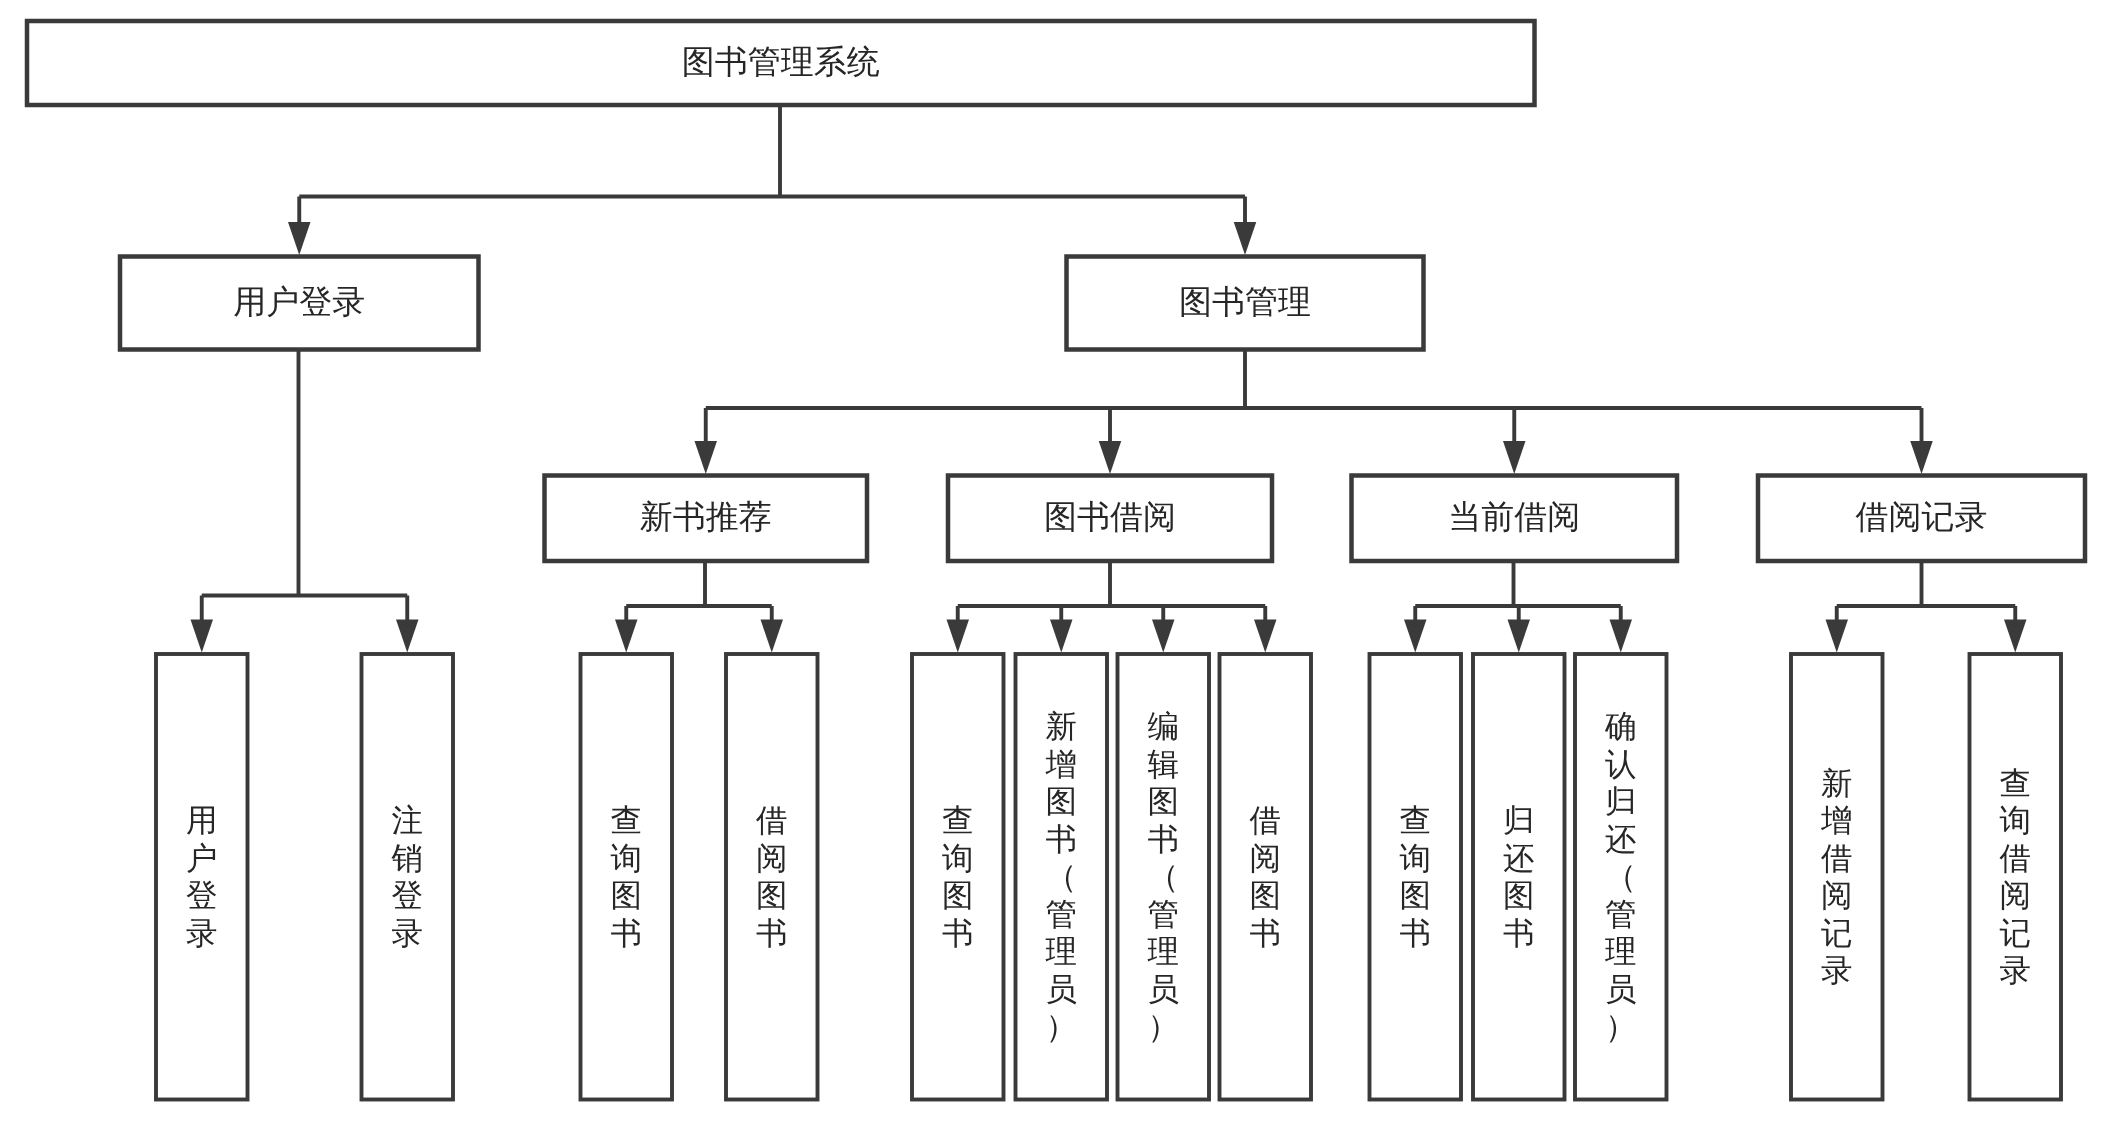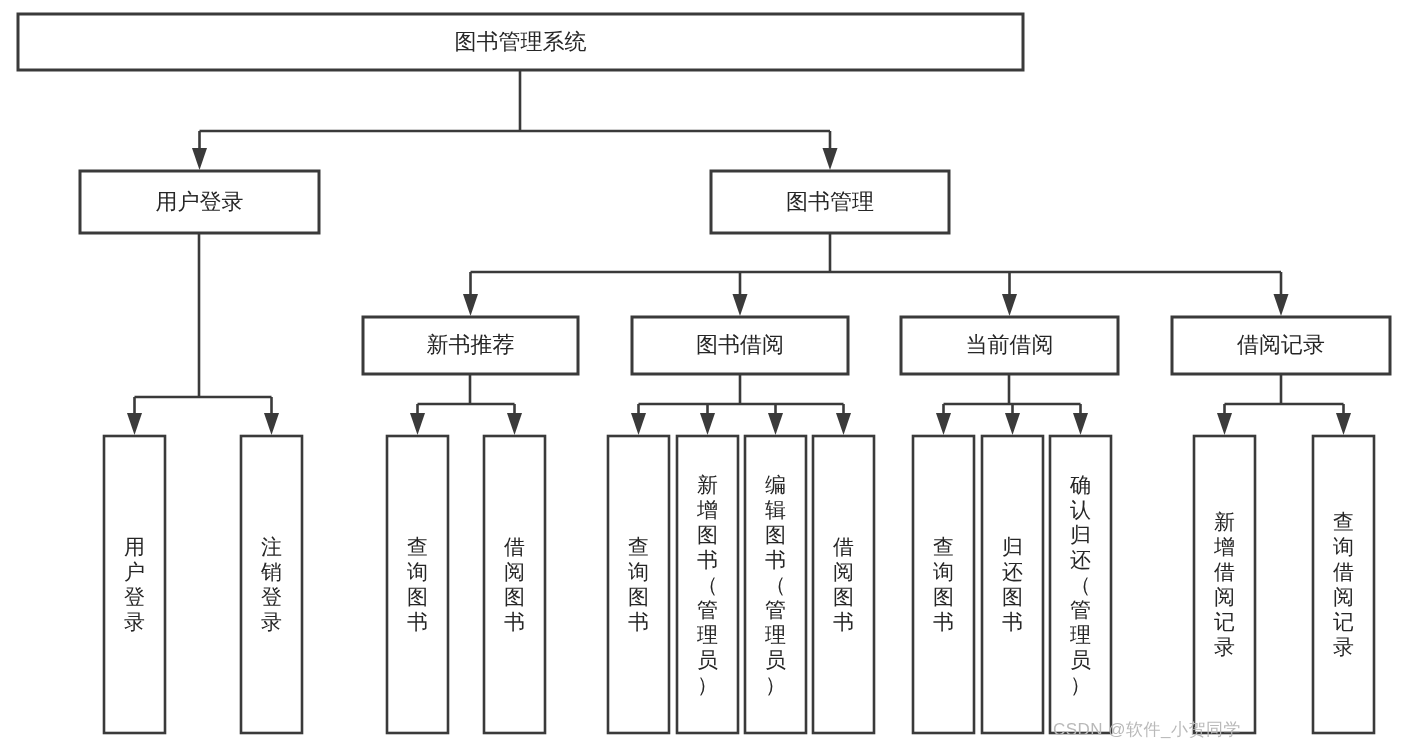--- a/index.html
+++ b/index.html
@@ -219,14 +219,13 @@
         <g>
           <rect x="1194" y="436" width="61" height="297" class="node-box-thin"></rect>
           <text x="1224.5" class="label-v"><tspan x="1224.5" y="529">新</tspan><tspan x="1224.5" y="554">增</tspan><tspan x="1224.5" y="579">借</tspan><tspan x="1224.5" y="604">阅</tspan><tspan x="1224.5" y="629">记</tspan><tspan x="1224.5" y="654">录</tspan></text>
         </g>
         <g>
           <rect x="1313" y="436" width="61" height="297" class="node-box-thin"></rect>
           <text x="1343.5" class="label-v"><tspan x="1343.5" y="529">查</tspan><tspan x="1343.5" y="554">询</tspan><tspan x="1343.5" y="579">借</tspan><tspan x="1343.5" y="604">阅</tspan><tspan x="1343.5" y="629">记</tspan><tspan x="1343.5" y="654">录</tspan></text>
         </g>
       </g>
   </svg>
-  <div class="watermark">CSDN @软件_小贺同学</div>
 </div>
 
 </body></html>

